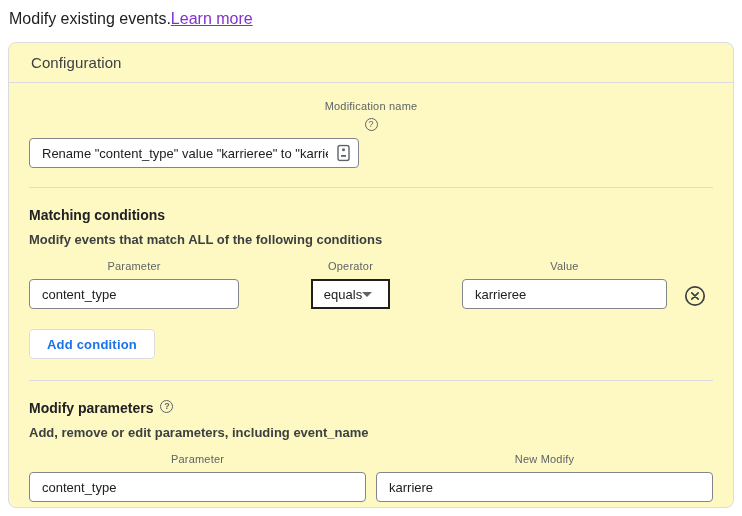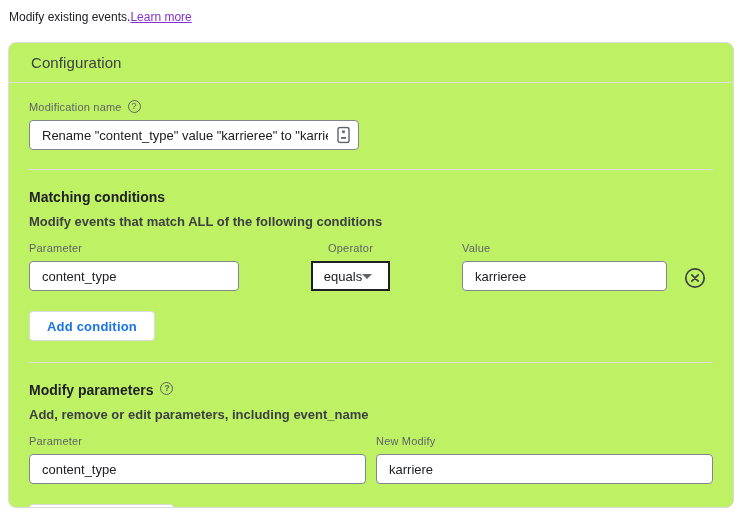--- a/index.html
+++ b/index.html
@@ -6,36 +6,36 @@
   html, body { width: 742px; height: 516px; background: #ffffff; }
   body {
     font-family: "Liberation Sans", "DejaVu Sans", sans-serif;
     color: #202124;
     position: relative;
   }
 
   
   .intro {
     padding: 10px 8px 0 9px;
-    font-size: 12px;
+    font-size: 16px;
     color: #202124;
     height: 34px;
   }
   .intro a {
     color: #8430ce;
     text-decoration: underline;
     cursor: pointer;
   }
 
   
   .card {
     margin: 8px 8px 12px 8px;
     width: 726px;
     height: 466px;
-    background: #bef264;
+    background: #fef9c3;
     border: 1px solid #dadce0;
     border-radius: 8px;
     overflow: hidden;
   }
   .card-header {
     height: 40px;
     display: flex;
     align-items: center;
     padding: 0 22px;
     border-bottom: 1px solid #dadce0;
@@ -49,20 +49,21 @@
 
   
   .field-label {
     font-size: 11px;
     color: #5f6368;
     display: flex;
     align-items: center;
     gap: 6px;
     margin-bottom: 7px;
     letter-spacing: .2px;
+    flex-direction: column;
   }
   .help-icon {
     width: 13px; height: 13px;
     border: 1px solid #5f6368;
     border-radius: 50%;
     display: inline-flex;
     align-items: center;
     justify-content: center;
     font-size: 9px;
     color: #5f6368;

